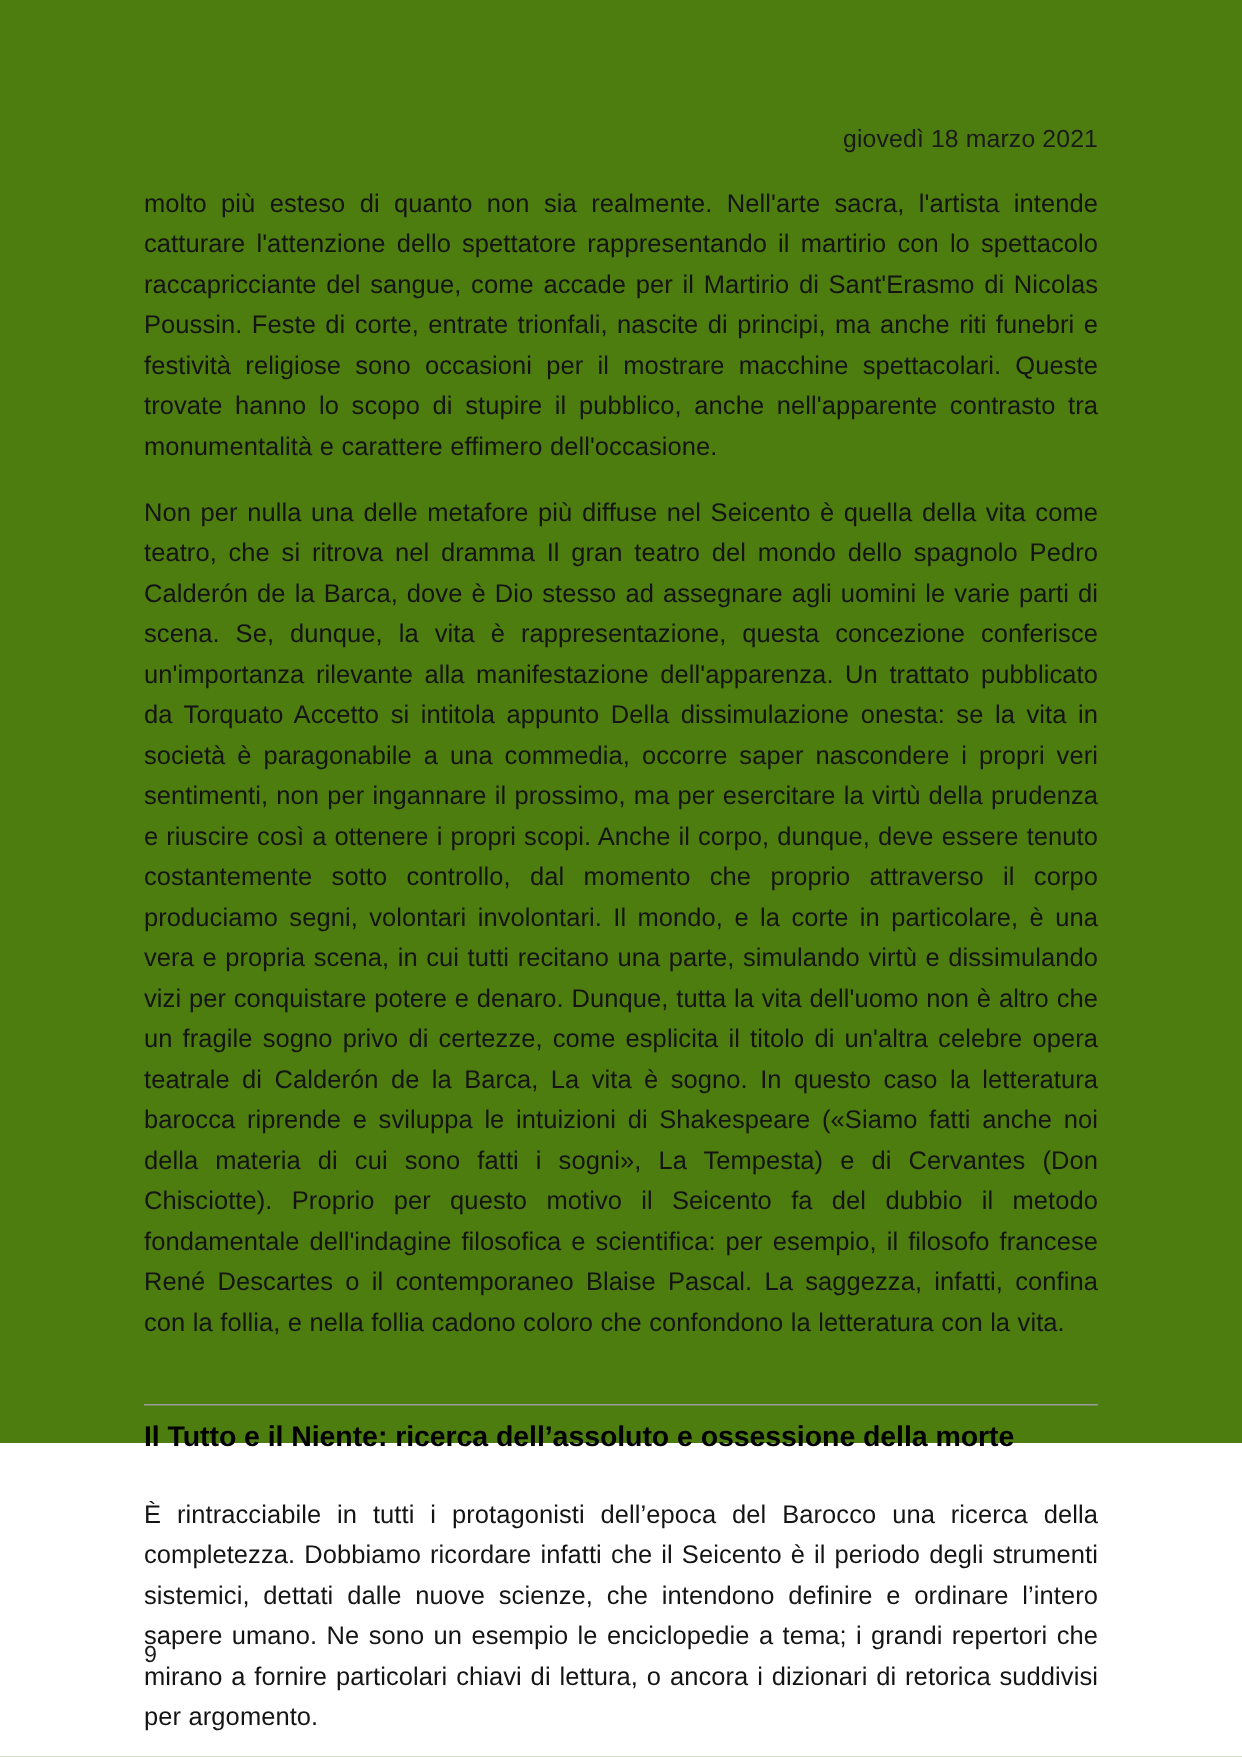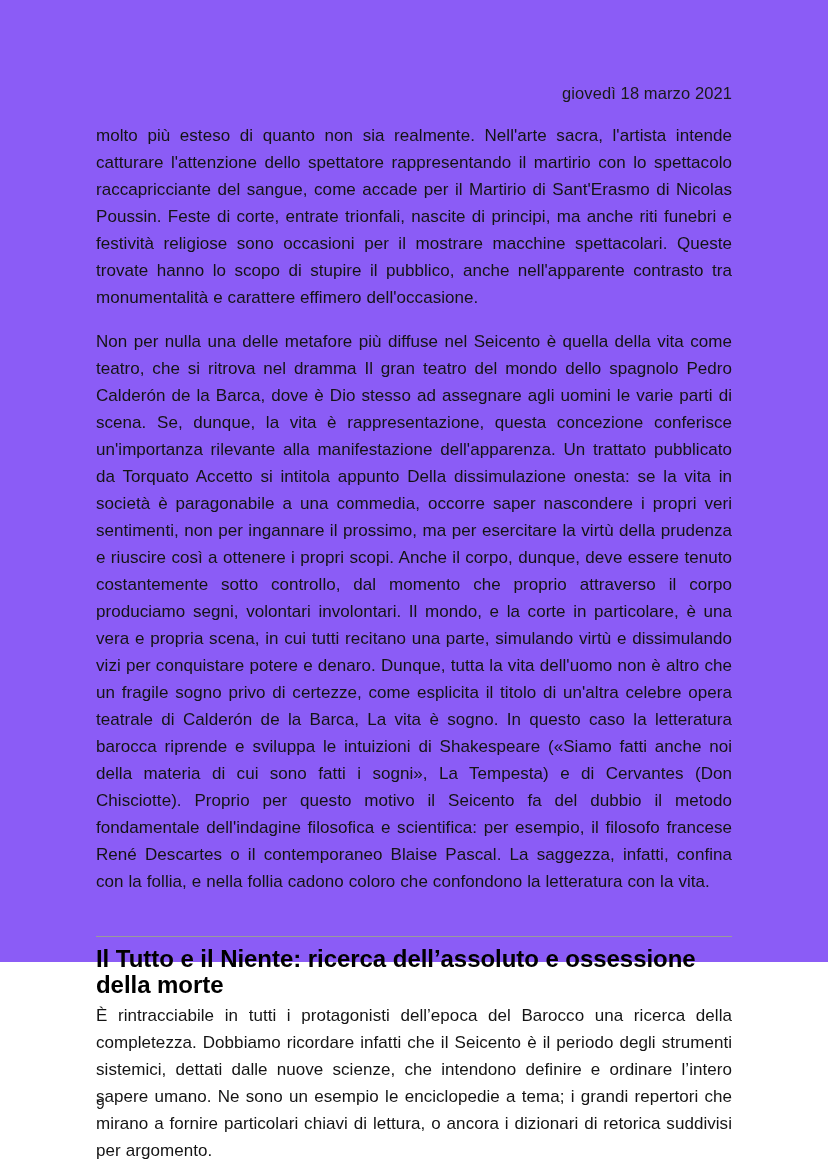--- a/index.html
+++ b/index.html
@@ -15,21 +15,21 @@
     color: #111111;
     overflow: hidden;
   }
 
   .page {
     position: absolute;
     left: 0;
     top: 0;
     width: 828px;
     height: 962px;
-    background: #8b5cf6;
+    background: #4d7c0f;
   }
 
   .content {
     position: absolute;
     left: 96px;
     top: 0;
     width: 636px;
   }
 
   .doc-header {
@@ -67,22 +67,22 @@
 
   .rule {
     border: 0;
     border-top: 1px solid #9a9a9a;
     margin: 0 0 0 0;
     width: 100%;
     height: 0;
   }
 
   h2.heading {
-    margin: 9px 0 4px 0;
-    font-size: 24px;
+    margin: 9px 0 24px 0;
+    font-size: 19px;
     line-height: 26px;
     font-weight: bold;
     color: #000000;
     letter-spacing: -0.05px;
   }
 
   .page-number {
     position: absolute;
     left: 96px;
     top: 1094px;

